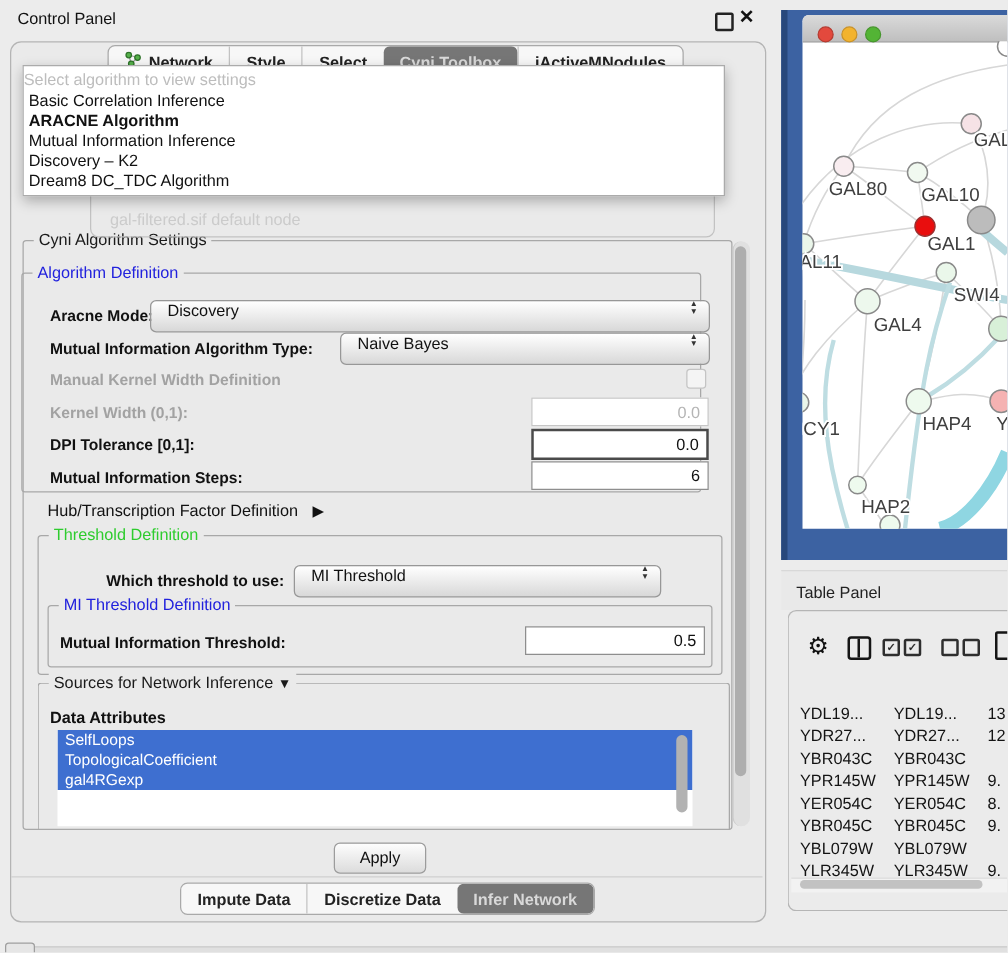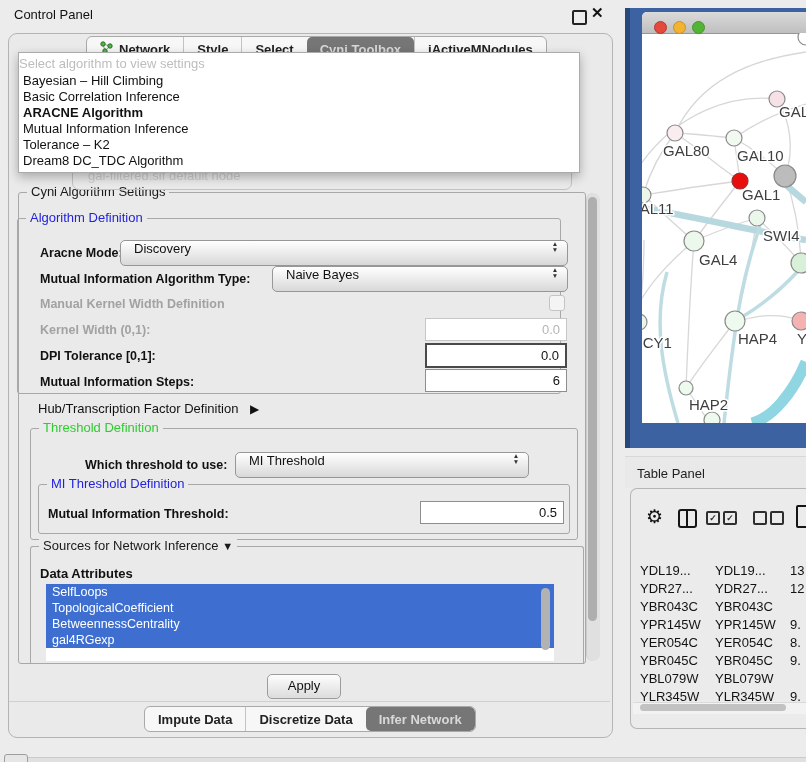--- a/index.html
+++ b/index.html
@@ -129,25 +129,24 @@
         <span>jActiveMNodules</span>
       </div>
   </div>
 
   <div class="abs ghost-box"></div>
   <div class="abs ghost-txt">gal-filtered.sif default node</div>
 
   <div class="abs popup">
     <div class="ph">Select algorithm to view settings</div>
     <div id="popup-list">
-        <div class="it">Bayesian – Hill Climbing</div>
         <div class="it">Basic Correlation Inference</div>
         <div class="it b">ARACNE Algorithm</div>
         <div class="it">Mutual Information Inference</div>
-        <div class="it">Tolerance – K2</div>
+        <div class="it">Discovery – K2</div>
         <div class="it">Dream8 DC_TDC Algorithm</div>
       </div>
   </div>
 
   <div class="abs grp settings">
     <span class="legend">Cyni Algorithm Settings</span>
   </div>
   <div class="abs vsb-track"></div>
   <div class="abs vsb-thumb"></div>
 
@@ -204,21 +203,20 @@
   <div class="abs grp sources">
     <span class="legend">
       <span>Sources for Network Inference</span>
       <span style="font-size:11px;">▼</span>
     </span>
   </div>
   <div class="abs lbl" style="left:40px;top:566px;font-size:13px;">Data Attributes</div>
   <div class="abs attr-list" id="attr-list">
       <div class="ai">SelfLoops</div>
       <div class="ai">TopologicalCoefficient</div>
-      <div class="ai">BetweennessCentrality</div>
       <div class="ai">gal4RGexp</div>
     </div>
   <div class="abs ilist-sb"></div>
 
   <div class="abs applyb">Apply</div>
 
   <div class="abs strip-line"></div>
   <div class="abs seg botseg">
     <div class="tab">
         <span>Impute Data</span>

